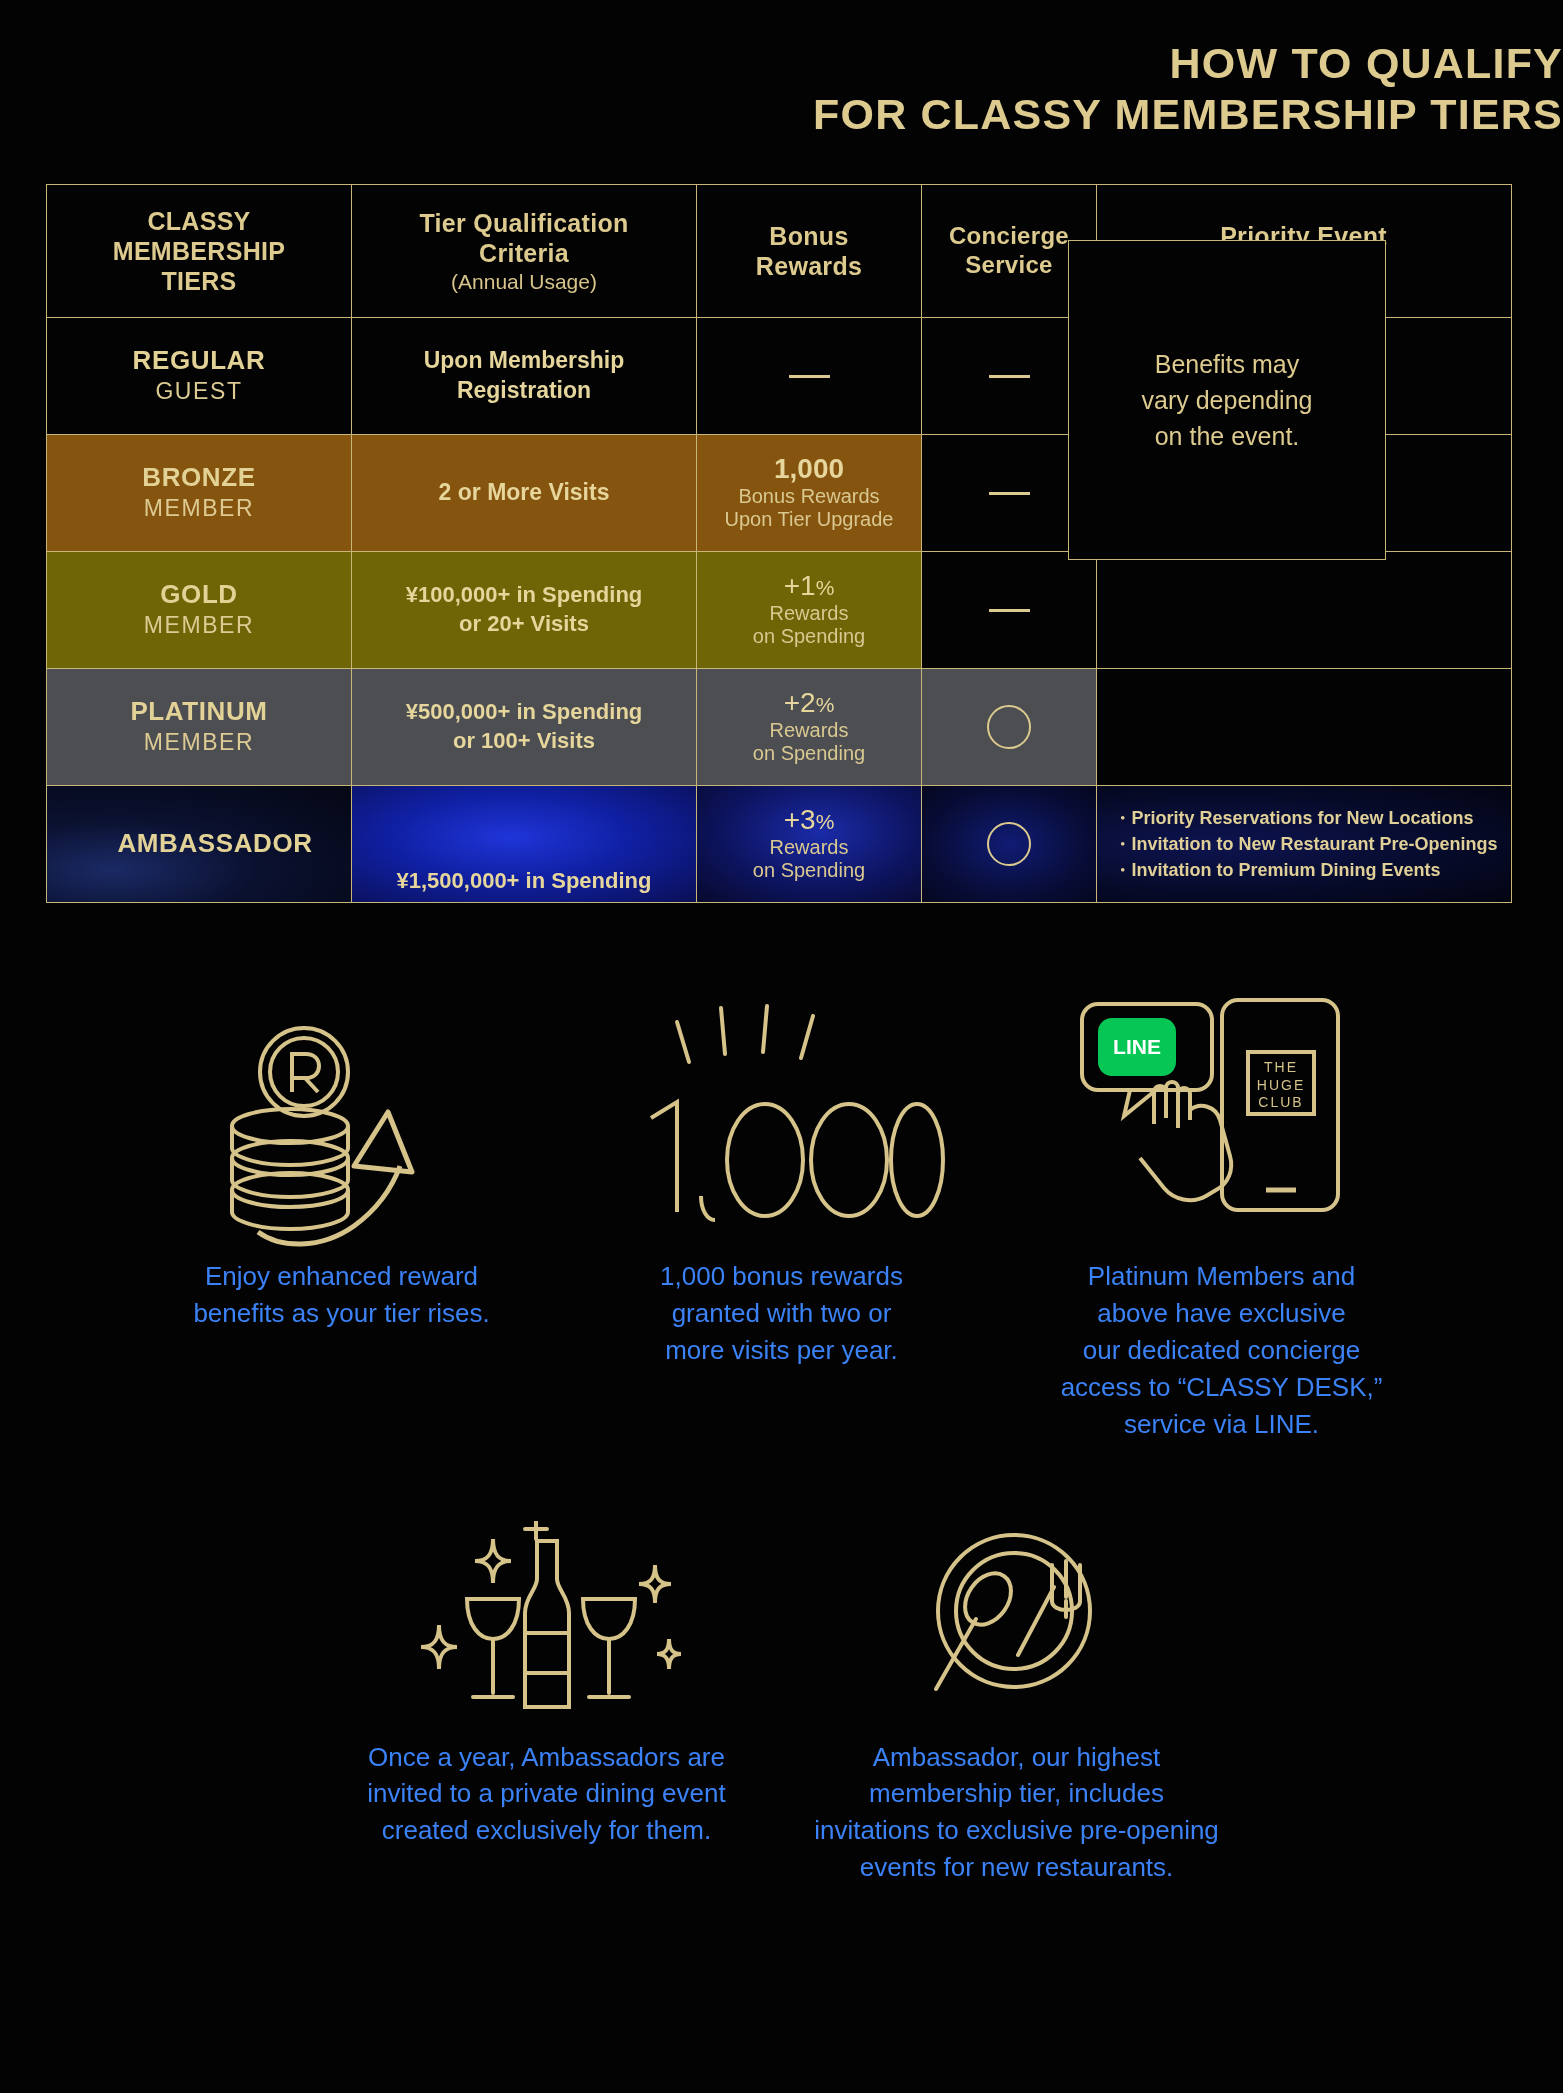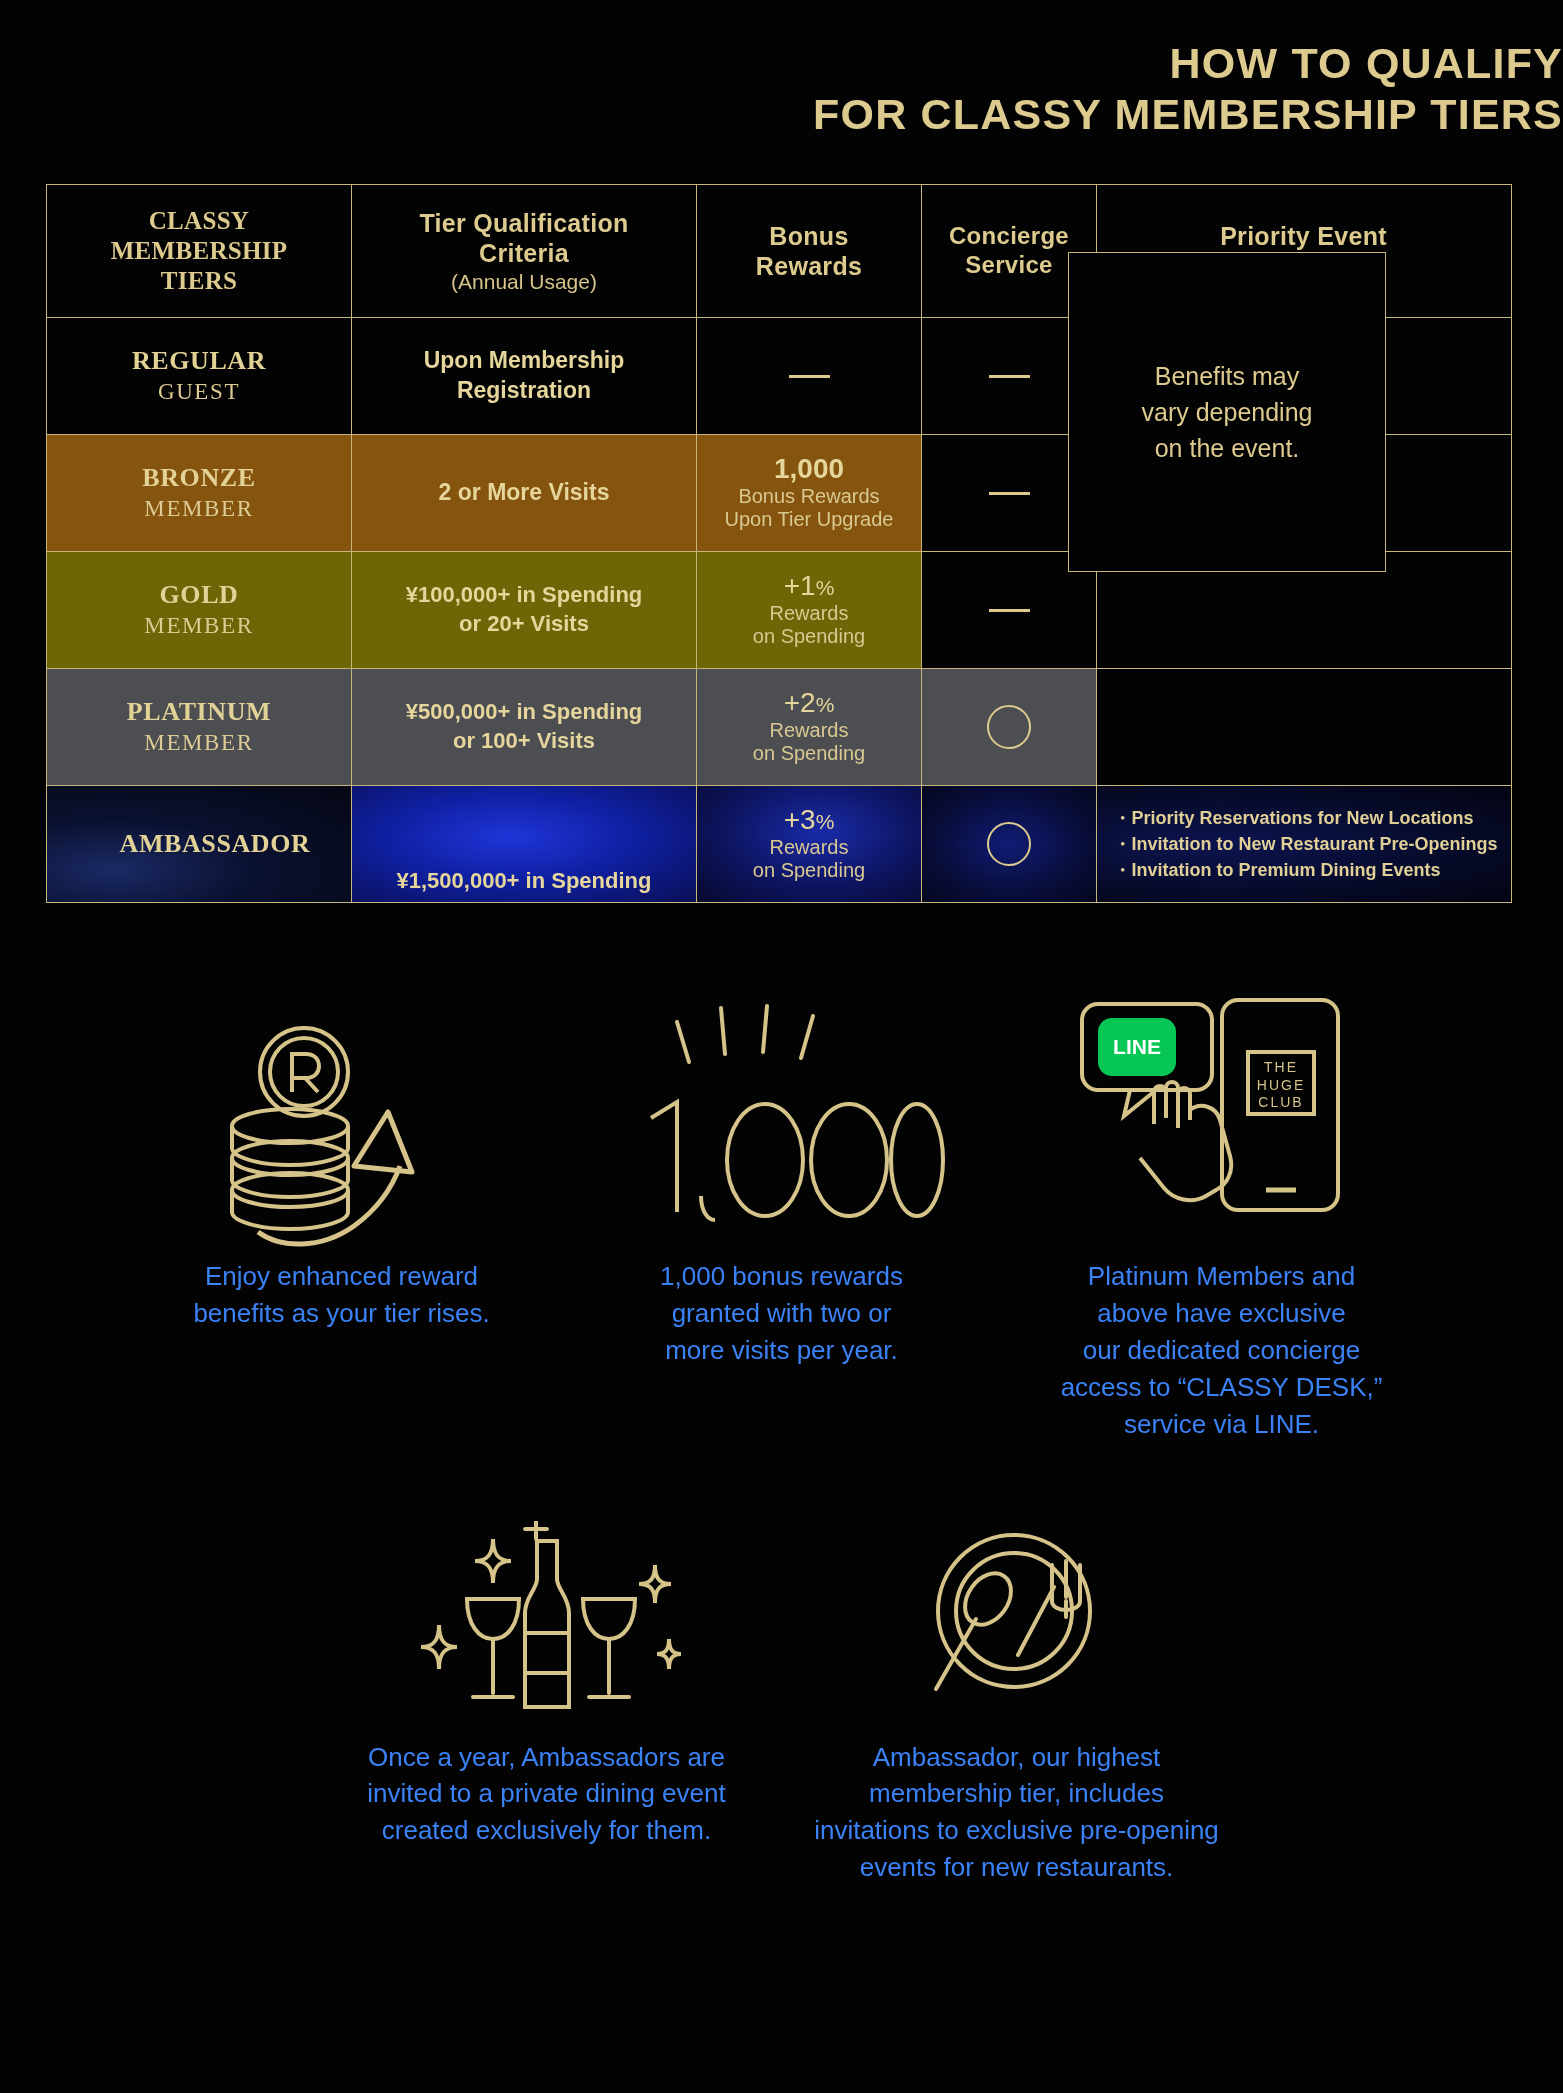--- a/index.html
+++ b/index.html
@@ -35,21 +35,21 @@
   .tcell {
     border-right: 1.5px solid #c8b678;
     display: flex; flex-direction: column;
     align-items: center; justify-content: center;
     text-align: center;
     padding: 6px 8px;
     position: relative;
   }
   .tcell:last-child { border-right: none; }
 
-  .c1 { width: 305px; font-family: Liberation Serif, serif; }
+  .c1 { width: 305px; }
   .c2 { width: 345px; }
   .c3 { width: 225px; }
   .c4 { width: 175px; }
   .c5 { width: 413px; }
 
   
   .hrow { height: 132px; }
   .hrow .tcell { background: #030303; }
   .hdr-main {
     color: #ddca8e; font-weight: 800; font-size: 25px;
@@ -98,21 +98,21 @@
   .bg-plat   { background: #4c4e52 !important; }
   .bg-amb-1  { background: radial-gradient(ellipse at 22% 72%, #1b2a66 0%, #0a1130 42%, #050713 100%) !important; padding-left: 40px; }
   .bg-amb-2  { background: radial-gradient(ellipse at 46% 44%, #1f35d8 0%, #1020a4 45%, #0a0f55 100%) !important; justify-content: flex-end; }
   .bg-amb-3  { background: radial-gradient(ellipse at 55% 40%, #1a2ba8 0%, #0d1460 55%, #07092c 100%) !important; }
   .bg-amb-4  { background: radial-gradient(ellipse at 50% 50%, #101c74 0%, #080d3a 60%, #05071e 100%) !important; }
   .bg-amb-5  { background: radial-gradient(ellipse at 30% 50%, #0d1450 0%, #060a28 60%, #030411 100%) !important; }
 
   
   .benefit-box {
     position: absolute;
-    left: 1068px; top: 252px;
+    left: 1068px; top: 240px;
     width: 318px; height: 320px;
     border: 1.5px solid #c8b678;
     display: flex; align-items: center; justify-content: center;
     text-align: center;
     color: #ddca8e; font-size: 25px; line-height: 1.45; font-weight: 400;
     background: #030303;
     z-index: 5;
   }
   .amb-bullets {
     text-align: left; color: #e0cf96; font-size: 18px; line-height: 1.45;

